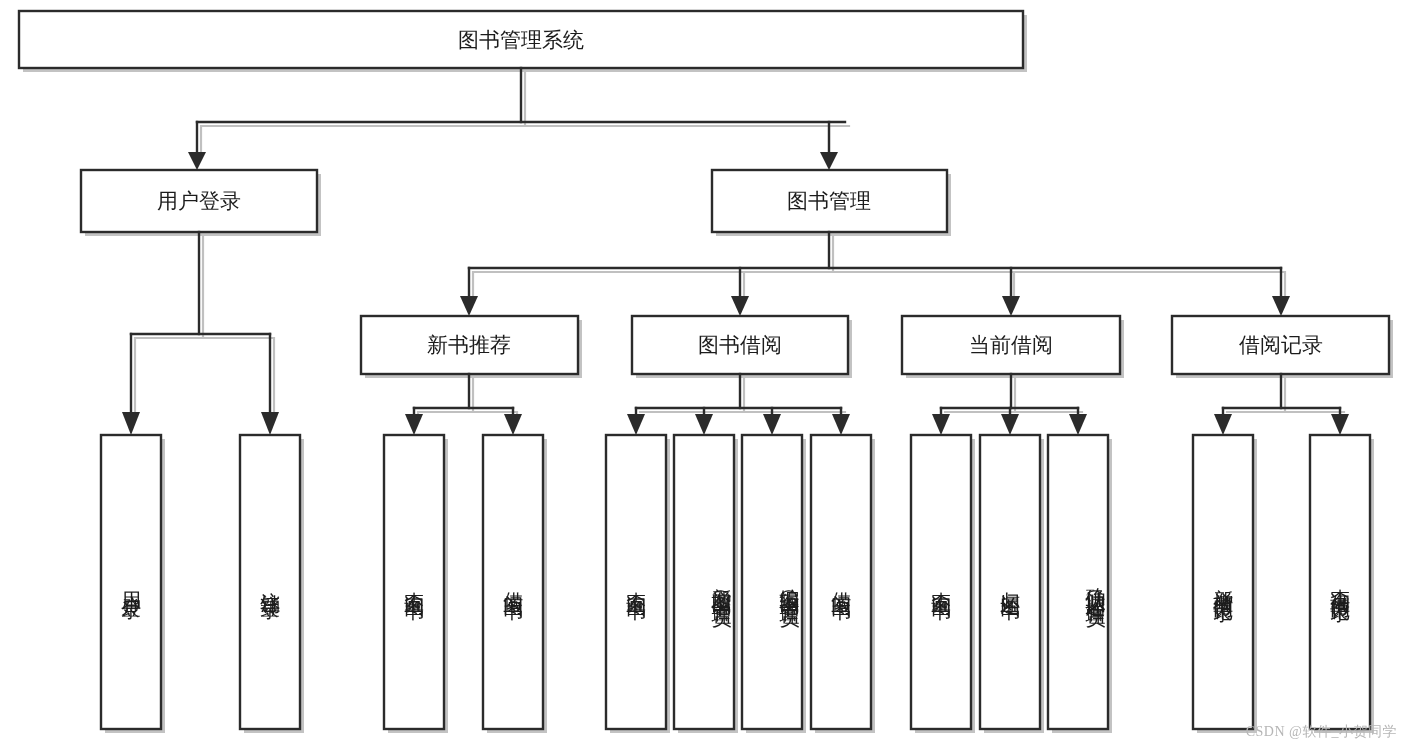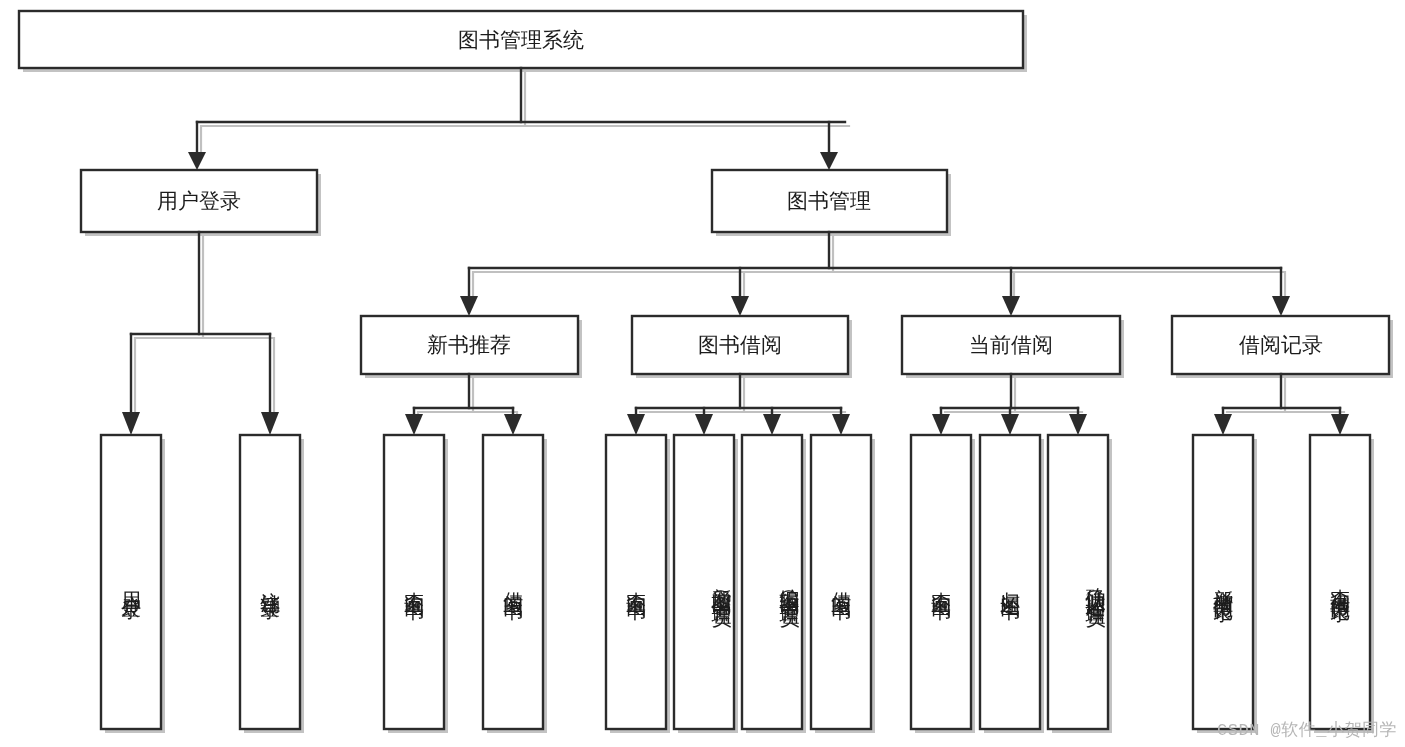--- a/index.html
+++ b/index.html
@@ -73,22 +73,22 @@
     letter-spacing: 3px;
     color: #1c1c1c;
     text-align: center;
     pointer-events: none;
     white-space: nowrap;
   }
   .watermark {
     position: absolute;
     right: 8px;
     bottom: 6px;
-    font-family: Liberation Mono, monospace;
-    font-size: 17px;
+    font-family: Liberation Serif, serif;
+    font-size: 14px;
     color: #b6b6b6;
     letter-spacing: 0.5px;
     white-space: nowrap;
     margin-left: 44px;
   }
 </style>
 </head>
 <body>
 
 <div id="diagram-root">

